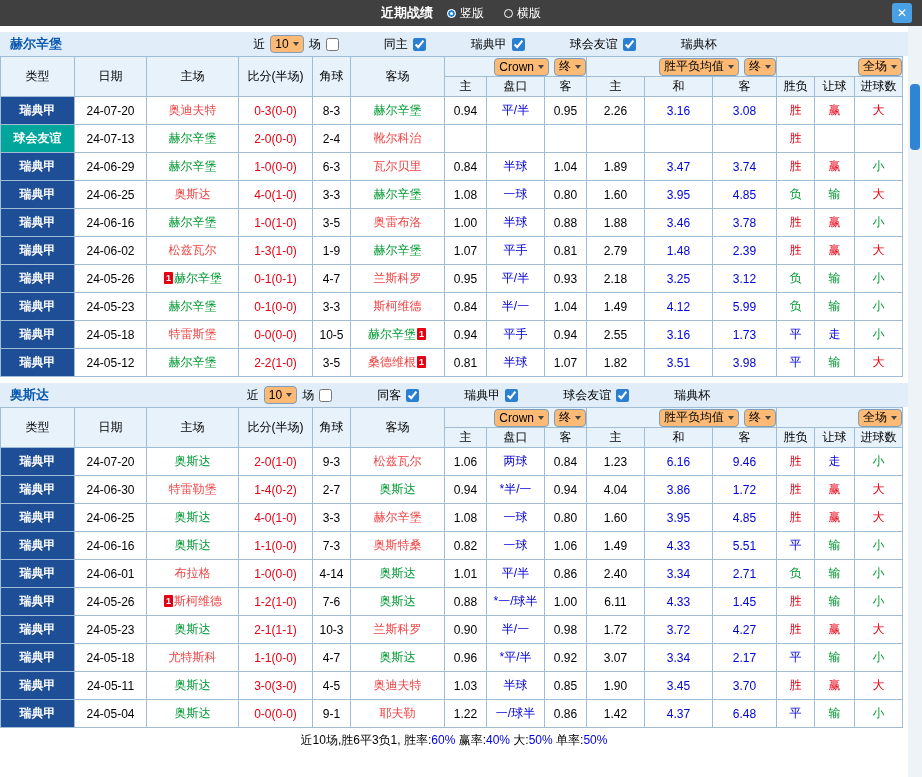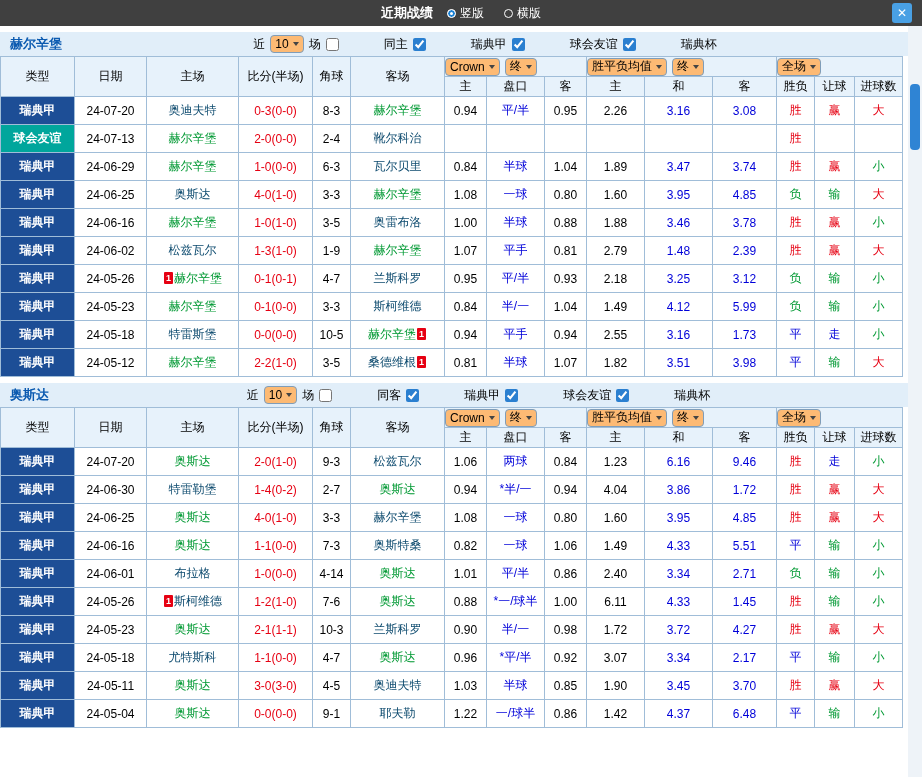--- a/index.html
+++ b/index.html
@@ -59,29 +59,29 @@
   }
   thead th { background:#e7f2fb; font-weight:normal; height:20px; }
   tbody td { height:28px; background:#fff; }
   td.type { color:#fff; font-weight:bold; }
   .t-league { background:#1d4e96; }
   .t-friendly { background:#00a69c; }
   .score { color:#e60012; }
   .c-red { color:#e60012; }
   .c-green { color:#009933; }
   .c-blue { color:#0000d9; }
-  .c-black { color:#0c4a6e; }
+  .c-black { color:#ef4444; }
   .badge {
     background:#e60012; color:#fff; font-size:9px; line-height:12px;
     padding:0 2px; margin:0 1px; display:inline-block; border-radius:1px;
     vertical-align:1px; font-weight:bold;
   }
   .badge:empty { display:none; }
   .summary { height:24px; line-height:24px; text-align:center; width:908px; }
-  .hdr-selects { display:flex; align-items:center; justify-content:flex-start; gap:5px; }
+  .hdr-selects { display:flex; align-items:center; justify-content:flex-end; gap:5px; }
 </style>
 </head>
 <body>
 
 <div class="topbar">
   <span class="title">近期战绩</span>
   <span class="radio-group">
     <span class="radio">
       <span class="radio-dot sel"></span>
       <span>竖版</span>
@@ -661,15 +661,18 @@
     <td>1.42</td>
     <td class="c-blue">4.37</td>
     <td class="c-blue">6.48</td>
     <td class="c-blue">平</td>
     <td class="c-green">输</td>
     <td class="c-green">小</td>
   </tr>
 </tbody>
     </table>
 
+    <div class="summary">
+      <span>近10场,胜6平3负1, 胜率:</span><span class="c-blue">60%</span><span> 赢率:</span><span class="c-blue">40%</span><span> 大:</span><span class="c-blue">50%</span><span> 单率:</span><span class="c-blue">50%</span>
+    </div>
   </div>
 
 </div>
 
 </body></html>

